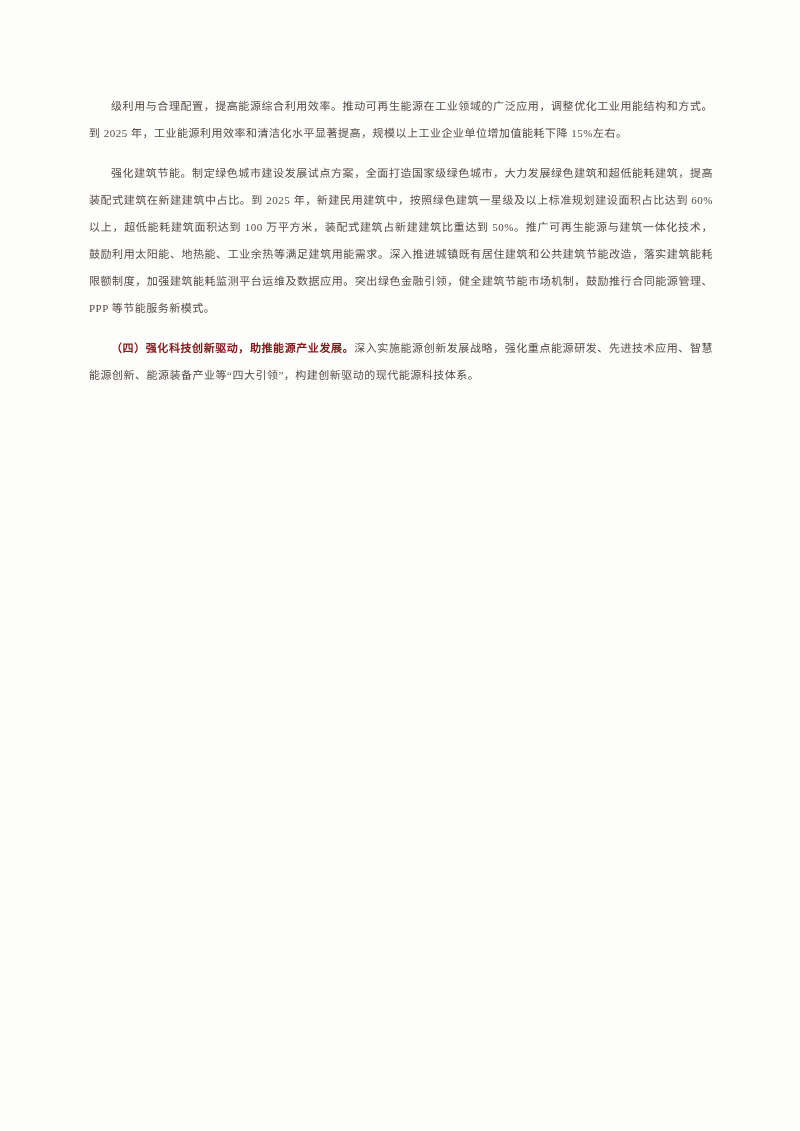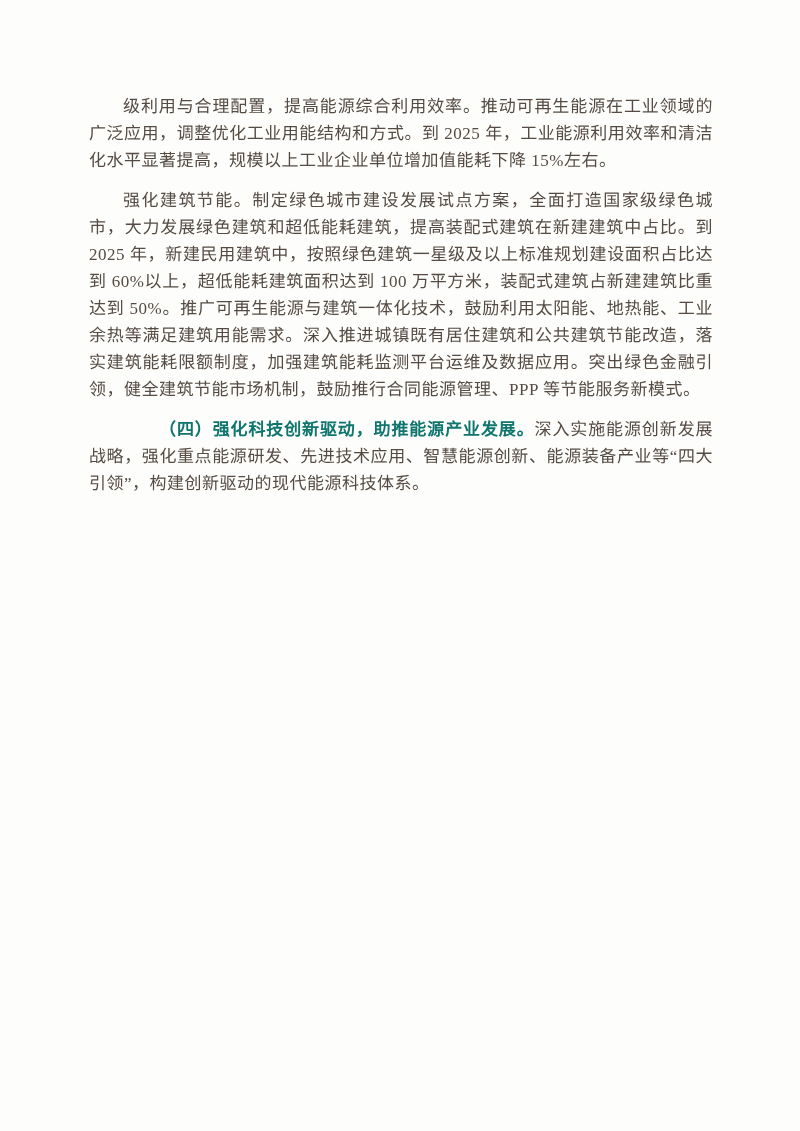--- a/index.html
+++ b/index.html
@@ -13,34 +13,33 @@
     height: 1131px;
     background: #fdfdfc;
     overflow: hidden;
   }
   .doc-content {
     position: absolute;
     left: 89px;
     top: 93px;
     width: 624px;
     font-family: "Liberation Serif", "DejaVu Serif", serif;
-    font-size: 17px;
+    font-size: 11px;
     line-height: 27px;
     color: #554b42;
     text-align: justify;
     letter-spacing: 0.5px;
   }
   .doc-content p {
     margin: 0 0 13px 0;
     text-indent: 2em;
   }
   .doc-content p strong {
     font-weight: 700;
-    color: #0f766e;
-    margin-left: 36px;
+    color: #7f1d1d;
   }
 </style>
 </head>
 <body>
 
 <div class="page" style="background: rgb(253, 253, 252);">
   <div class="doc-content" style="color: rgb(85, 75, 66);">
       <p>级利用与合理配置，提高能源综合利用效率。推动可再生能源在工业领域的广泛应用，调整优化工业用能结构和方式。到 2025 年，工业能源利用效率和清洁化水平显著提高，规模以上工业企业单位增加值能耗下降 15%左右。</p>
       <p>强化建筑节能。制定绿色城市建设发展试点方案，全面打造国家级绿色城市，大力发展绿色建筑和超低能耗建筑，提高装配式建筑在新建建筑中占比。到 2025 年，新建民用建筑中，按照绿色建筑一星级及以上标准规划建设面积占比达到 60%以上，超低能耗建筑面积达到 100 万平方米，装配式建筑占新建建筑比重达到 50%。推广可再生能源与建筑一体化技术，鼓励利用太阳能、地热能、工业余热等满足建筑用能需求。深入推进城镇既有居住建筑和公共建筑节能改造，落实建筑能耗限额制度，加强建筑能耗监测平台运维及数据应用。突出绿色金融引领，健全建筑节能市场机制，鼓励推行合同能源管理、PPP 等节能服务新模式。</p>
       <p><strong>（四）强化科技创新驱动，助推能源产业发展。</strong>深入实施能源创新发展战略，强化重点能源研发、先进技术应用、智慧能源创新、能源装备产业等“四大引领”，构建创新驱动的现代能源科技体系。</p>

